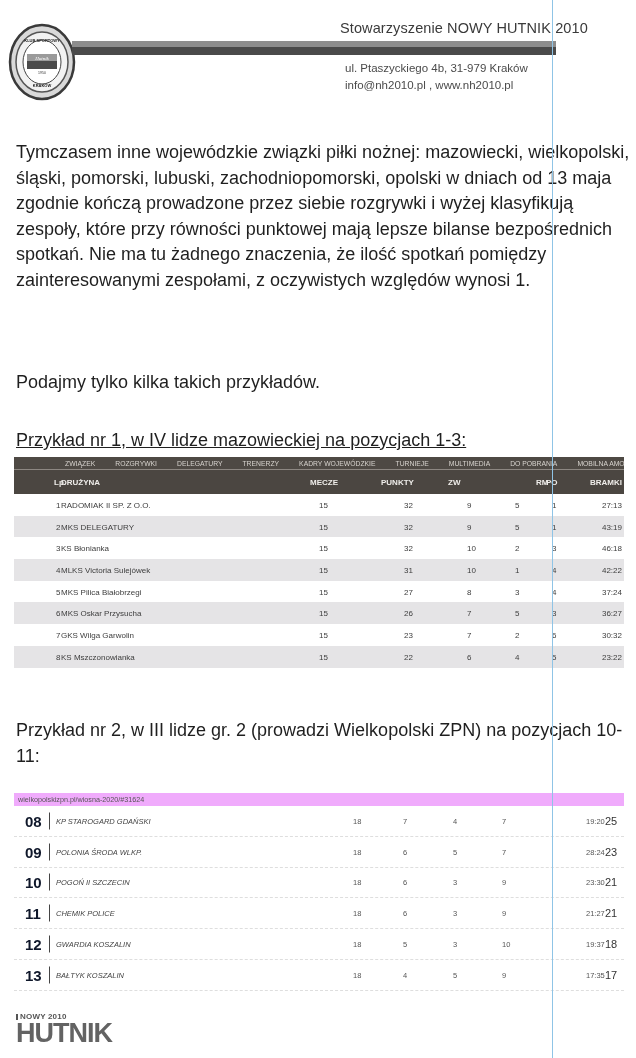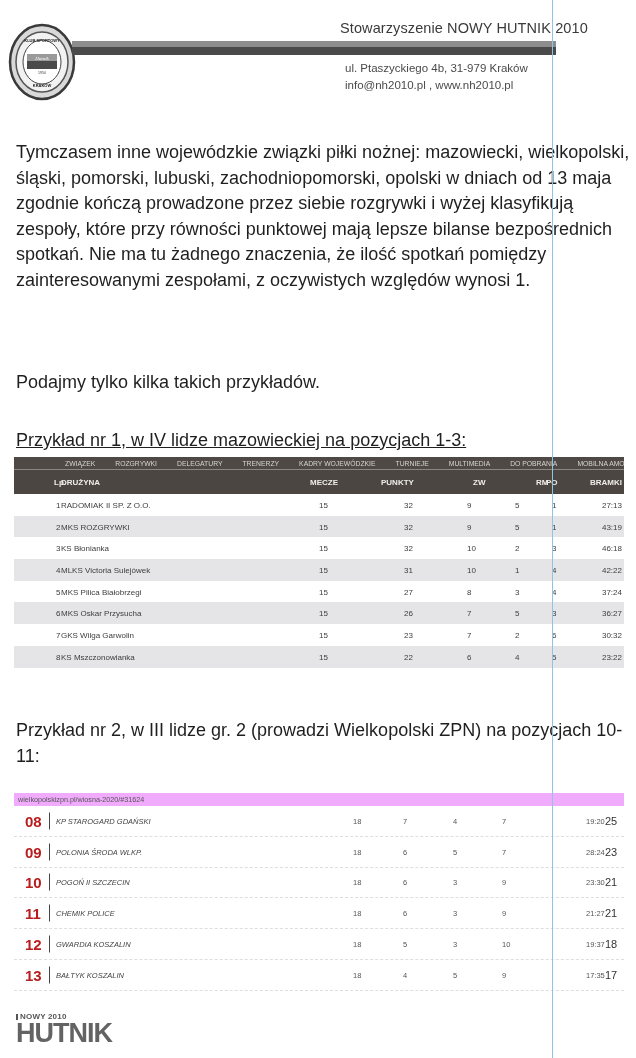--- a/index.html
+++ b/index.html
@@ -42,30 +42,30 @@
   .c-name { left: 47px; }
   .c-m { left: 305px; }
   .c-p { left: 390px; }
   .c-zw { left: 453px; }
   .c-rm { left: 501px; }
   .c-po { left: 538px; }
   .c-br { right: 2px; }
   .thead1 .c-lp { left: 20px; }
   .thead1 .c-m { left: 296px; }
   .thead1 .c-p { left: 367px; }
-  .thead1 .c-zw { left: 459px; }
+  .thead1 .c-zw { left: 434px; }
   .thead1 .c-rm { left: 522px; }
   .thead1 .c-po { left: 532px; }
 
   
   .shot2 { position: absolute; left: 14px; top: 793px; width: 610px; }
   .urlbar2 { height: 13px; background: #f0abfc; font-size: 7.2px; color: #555; padding-left: 4px; line-height: 13px; }
   .row2 { position: relative; height: 30.8px; border-bottom: 1px dashed #dedede; font-size: 7.5px; color: #555; }
   .row2 span { position: absolute; top: 50%; transform: translateY(-50%); white-space: nowrap; }
-  .r2-pos { left: 11px; font-size: 15px; font-weight: bold; color: #b91c1c; }
+  .r2-pos { left: 11px; font-size: 15px; font-weight: bold; color: #0f172a; }
   .r2-bar { left: 35px; width: 1px; height: 17px; background: #444; }
   .r2-name { left: 42px; font-size: 7.5px; color: #444; font-style: italic; }
   .r2-m { left: 339px; }
   .r2-w { left: 389px; }
   .r2-d { left: 439px; }
   .r2-l { left: 488px; }
   .r2-g { left: 544px; margin-left: 28px; }
   .r2-pts { left: 597px; font-size: 11px; color: #333; transform: translate(-50%, -50%) !important; }
 
   
@@ -125,21 +125,21 @@
         <span class="c-name">RADOMIAK II SP. Z O.O.</span>
         <span class="c-m">15</span>
         <span class="c-p">32</span>
         <span class="c-zw">9</span>
         <span class="c-rm">5</span>
         <span class="c-po">1</span>
         <span class="c-br">27:13</span>
       </div>
       <div class="row1 alt">
         <span class="c-lp">2</span>
-        <span class="c-name">MKS ROZGRYWKI</span>
+        <span class="c-name">MKS DELEGATURY</span>
         <span class="c-m">15</span>
         <span class="c-p">32</span>
         <span class="c-zw">9</span>
         <span class="c-rm">5</span>
         <span class="c-po">1</span>
         <span class="c-br">43:19</span>
       </div>
       <div class="row1">
         <span class="c-lp">3</span>
         <span class="c-name">KS Błonianka</span>

